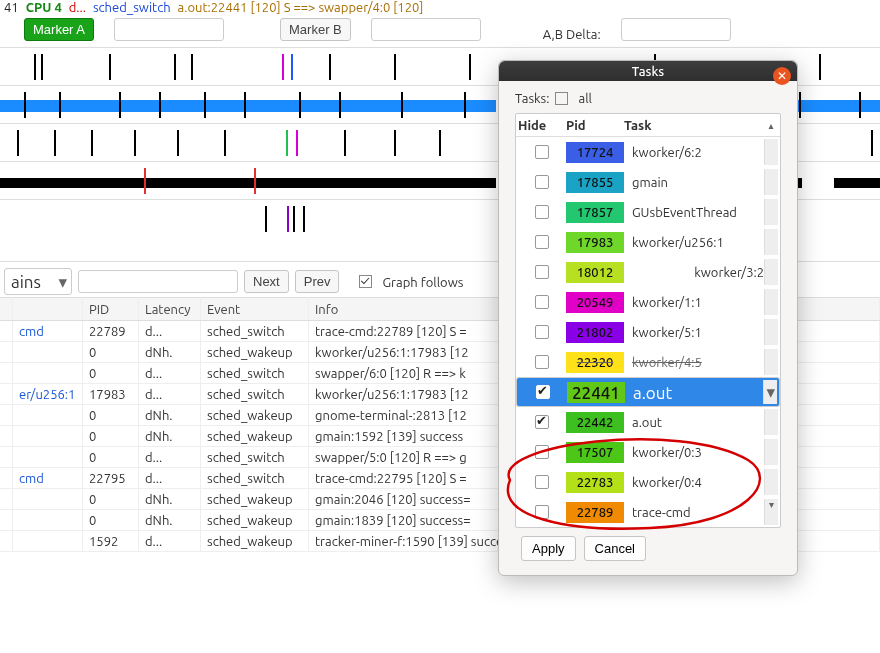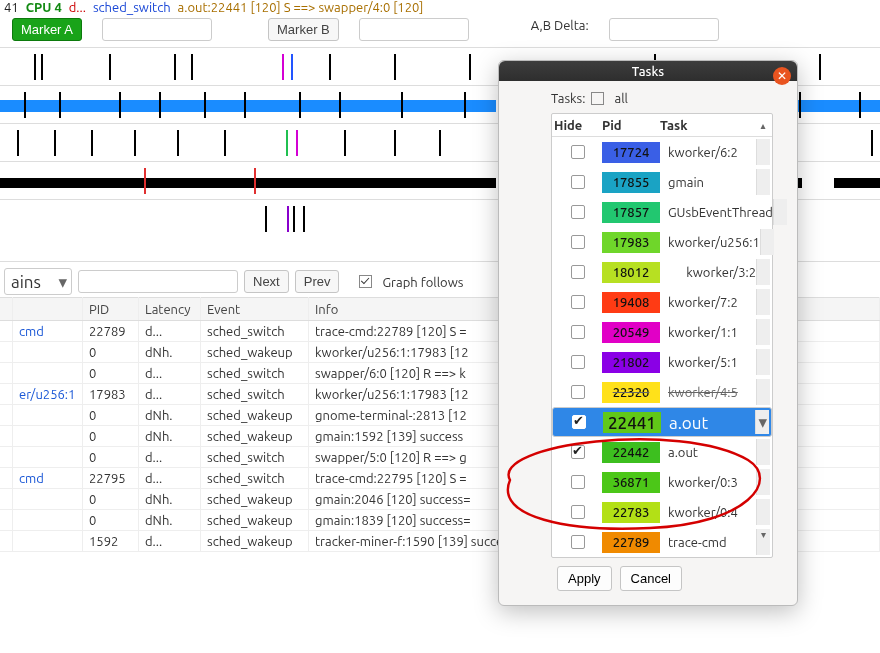--- a/index.html
+++ b/index.html
@@ -9,21 +9,21 @@
   
   .statusline { white-space: nowrap; padding: 0 4px 2px; font-size: 13px; }
   .statusline span { margin-right: 4px; }
   .st-black { color: #222; text-align: right; }
   .st-green-b { color: #138a13; font-weight: bold; }
   .st-red { color: #c00; }
   .st-blue { color: #1a47d6; }
   .st-orange { color: #a86f00; }
 
   
-  .markerbar { display: flex; align-items: flex-start; gap: 20px; padding: 2px 12px 6px; }
+  .markerbar { display: flex; align-items: flex-end; gap: 20px; padding: 2px 24px 6px; }
   .btn-marker { background: #19a319; color: #fff; border: 1px solid #0c7a0c; border-radius: 3px; padding: 3px 8px; font-size: 13px; }
   .btn-plain { background: #f7f7f7; color: #444; border: 1px solid #c5c5c5; border-radius: 3px; padding: 3px 8px; font-size: 13px; }
   .inp { border: 1px solid #ccc; border-radius: 3px; padding: 3px 4px; font-size: 13px; background: #fff; }
   .inp-s { width: 110px; }
   .inp-m { width: 160px; }
   .label { color: #333; }
 
   
   .lanes { position: relative; }
   .lane { position: relative; height: 38px; border-top: 1px solid #ddd; }
@@ -44,21 +44,21 @@
   .table { width: 100%; border-collapse: collapse; font-size: 13px; }
   .table th { text-align: left; font-weight: 400; color: #444; background: #f5f5f5; border-top: 1px solid #ddd; border-bottom: 1px solid #ddd; padding: 4px 6px; border-right: 1px solid #eee; }
   .table td { padding: 3px 6px; border-bottom: 1px solid #eee; border-right: 1px solid #eee; white-space: nowrap; overflow: hidden; }
   .table td.task { color: #1a57d6; }
   .cell-info { max-width: 260px; }
 
   
   .dialog { position: absolute; left: 498px; top: 60px; width: 300px; background: #f6f5f4; border: 1px solid #bbb; border-radius: 6px; box-shadow: 0 6px 24px rgba(0,0,0,.25); }
   .dlg-title { position: relative; height: 20px; background: linear-gradient(#3d3d3d,#2e2e2e); color:#fff; border-radius: 6px 6px 0 0; display:flex; align-items:center; justify-content:center; font-weight: 500; }
   .dlg-close { position:absolute; right:6px; top:6px; width:18px; height:18px; border-radius:50%; background:#e95420; color:#fff; font-size:12px; display:flex; align-items:center; justify-content:center; }
-  .dlg-body { padding: 10px 24px 8px; margin-left: 28px; }
+  .dlg-body { padding: 10px 16px 8px; }
   .taskrow-top { display:flex; align-items:center; gap:6px; margin-bottom:8px; }
   .listwrap { background:#fff; border:1px solid #ccc; border-radius:2px; }
   .listhead, .listrow { display:grid; grid-template-columns: 48px 58px 1fr 14px; align-items:center; }
   .listhead { border-bottom:1px solid #ddd; font-weight:600; padding:4px 2px; }
   .listhead .scrollhead { display:flex; justify-content:center; }
   .listbody { max-height: 420px; }
   .listrow { padding: 2px; height: 30px; }
   .listrow.sel { background:#2f87e7; color:#fff; }
   .listrow.sel .dlg-chk { border-color:#fff; }
   .pidcell { color:#111; display:flex; align-items:center; justify-content:center; height:21px; border-radius:0; font-weight:500; }
@@ -366,28 +366,20 @@
               <div class="dlg-chk"></div>
             </div>
             <div class="pidcell" style="background: rgb(183, 224, 34);">18012</div>
             <div style="padding-left: 8px; text-align: right;">kworker/3:2</div>
             <div class="scrollbar"></div>
           </div>
           <div class="listrow">
             <div>
               <div class="dlg-chk"></div>
             </div>
-            <div class="pidcell" style="background: rgb(255, 59, 20);">19408</div>
-            <div style="padding-left: 8px;">kworker/7:2</div>
-            <div class="scrollbar"></div>
-          </div>
-          <div class="listrow">
-            <div>
-              <div class="dlg-chk"></div>
-            </div>
             <div class="pidcell" style="background: rgb(225, 0, 198);">20549</div>
             <div style="padding-left: 8px;">kworker/1:1</div>
             <div class="scrollbar"></div>
           </div>
           <div class="listrow">
             <div>
               <div class="dlg-chk"></div>
             </div>
             <div class="pidcell" style="background: rgb(138, 0, 230);">21802</div>
             <div style="padding-left: 8px;">kworker/5:1</div>
@@ -414,21 +406,21 @@
               <div class="dlg-chk checked"></div>
             </div>
             <div class="pidcell" style="background: rgb(61, 191, 31);">22442</div>
             <div style="padding-left: 8px;">a.out</div>
             <div class="scrollbar"></div>
           </div>
           <div class="listrow">
             <div>
               <div class="dlg-chk"></div>
             </div>
-            <div class="pidcell" style="background: rgb(76, 199, 24);">36871</div>
+            <div class="pidcell" style="background: rgb(76, 199, 24);">17507</div>
             <div style="padding-left: 8px;">kworker/0:3</div>
             <div class="scrollbar"></div>
           </div>
           <div class="listrow">
             <div>
               <div class="dlg-chk"></div>
             </div>
             <div class="pidcell" style="background: rgb(179, 224, 22);">22783</div>
             <div style="padding-left: 8px;">kworker/0:4</div>
             <div class="scrollbar"></div>

